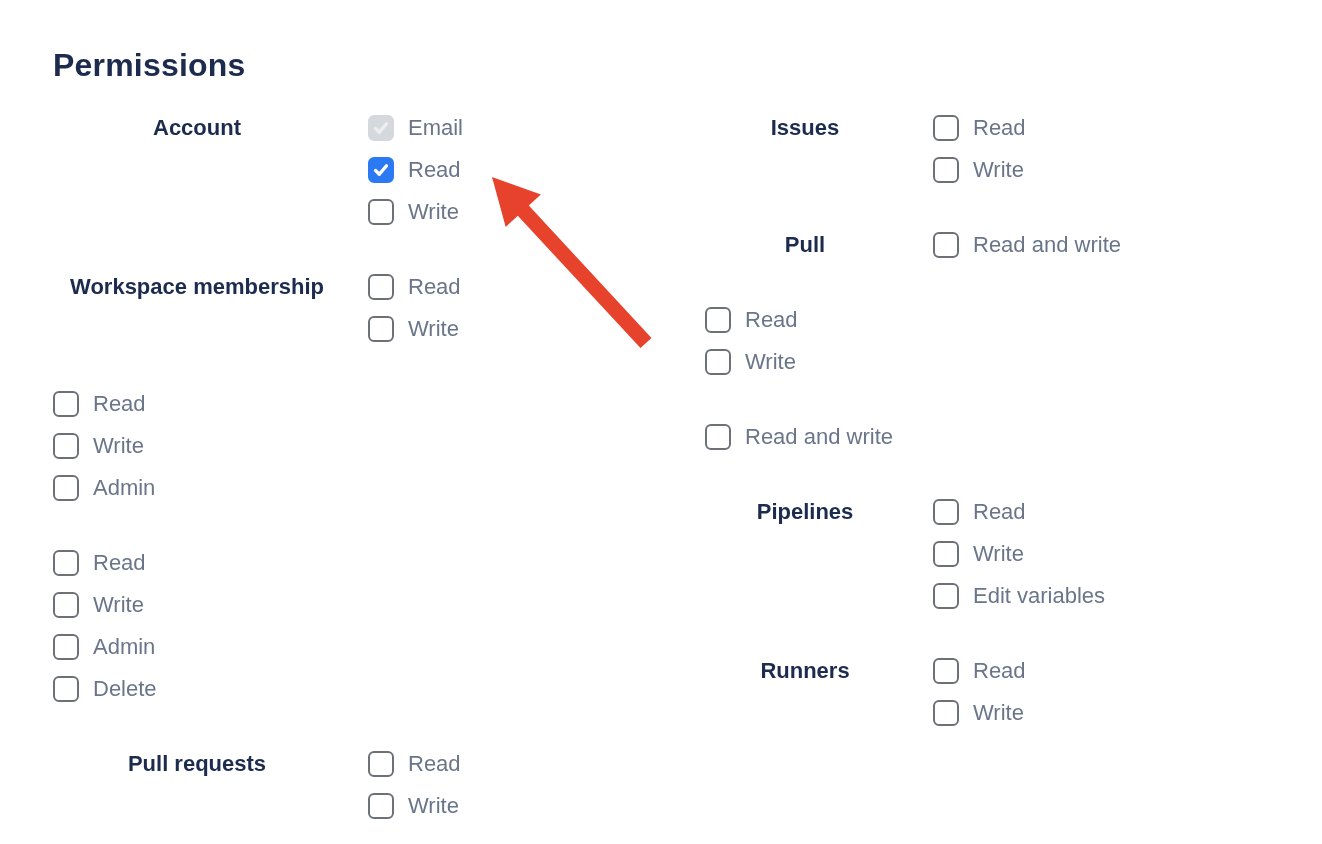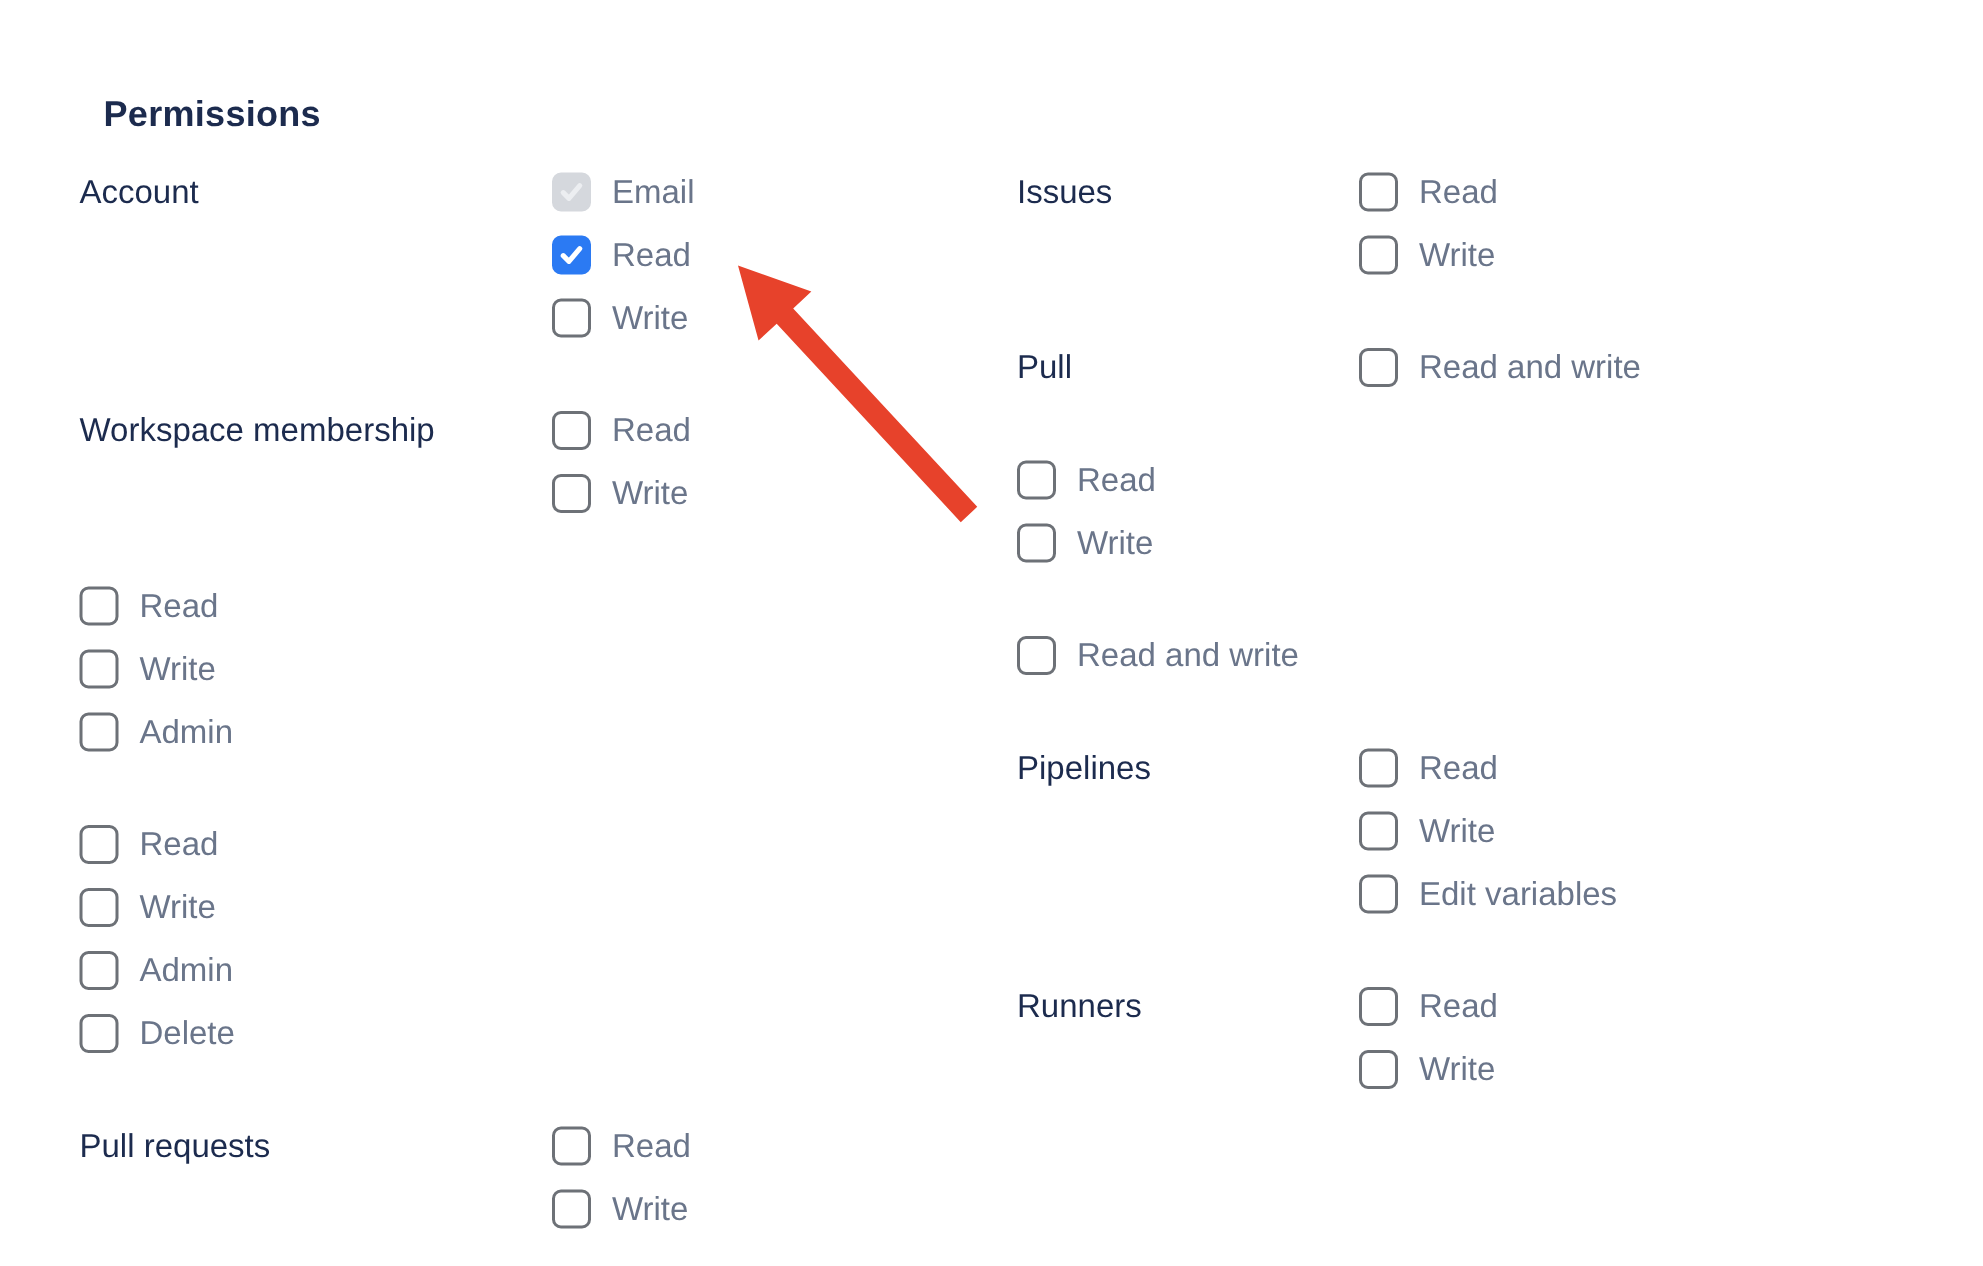--- a/index.html
+++ b/index.html
@@ -8,43 +8,43 @@
     height: 844px;
     position: relative;
     background: var(--bg, #ffffff);
     font-family: "Liberation Sans", sans-serif;
     overflow: hidden;
   }
   .heading {
     position: absolute;
     left: 53px;
     top: 47px;
-    margin: 16px;
-    font-size: 24px;
+    margin: 0;
+    font-size: 32px;
     font-weight: 700;
     letter-spacing: 0.2px;
     color: var(--heading, #1c2b4e);
   }
   .col {
     position: absolute;
     top: 107px;
   }
   .col-left  { left: 53px;  width: 620px; }
-  .col-right { left: 678px; width: 560px; }
+  .col-right { left: 705px; width: 560px; }
 
   .group {
     display: flex;
     align-items: flex-start;
     margin-bottom: 33px;
   }
   .group-label {
     flex: 0 0 auto;
-    text-align: left;
+    text-align: center;
     font-size: 22px;
-    font-weight: 400;
+    font-weight: 700;
     line-height: 31px;
     padding-top: 5px;
     color: var(--heading, #1c2b4e);
   }
   .col-left  .group-label { width: 288px; margin-right: 27px; }
   .col-right .group-label { width: 200px; margin-right: 28px; }
 
   .options { flex: 1 1 auto; }
   .option {
     display: flex;

